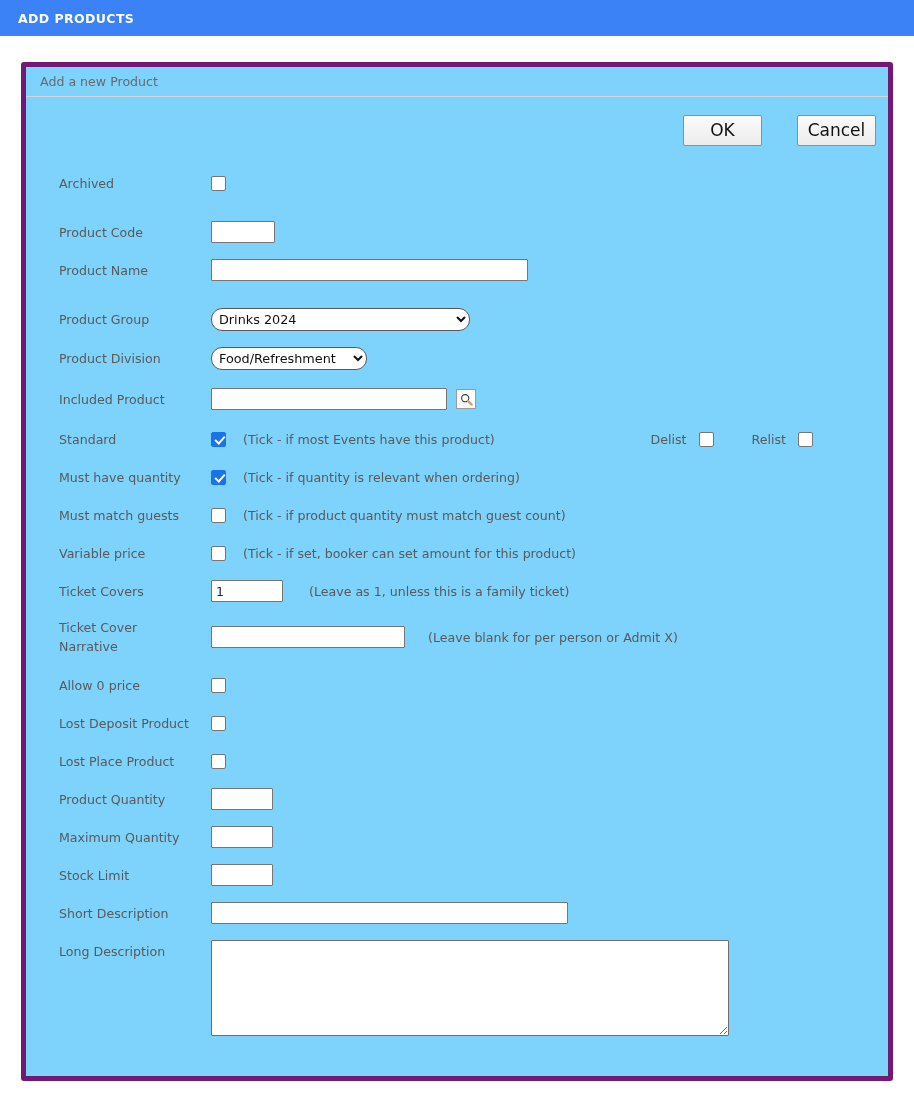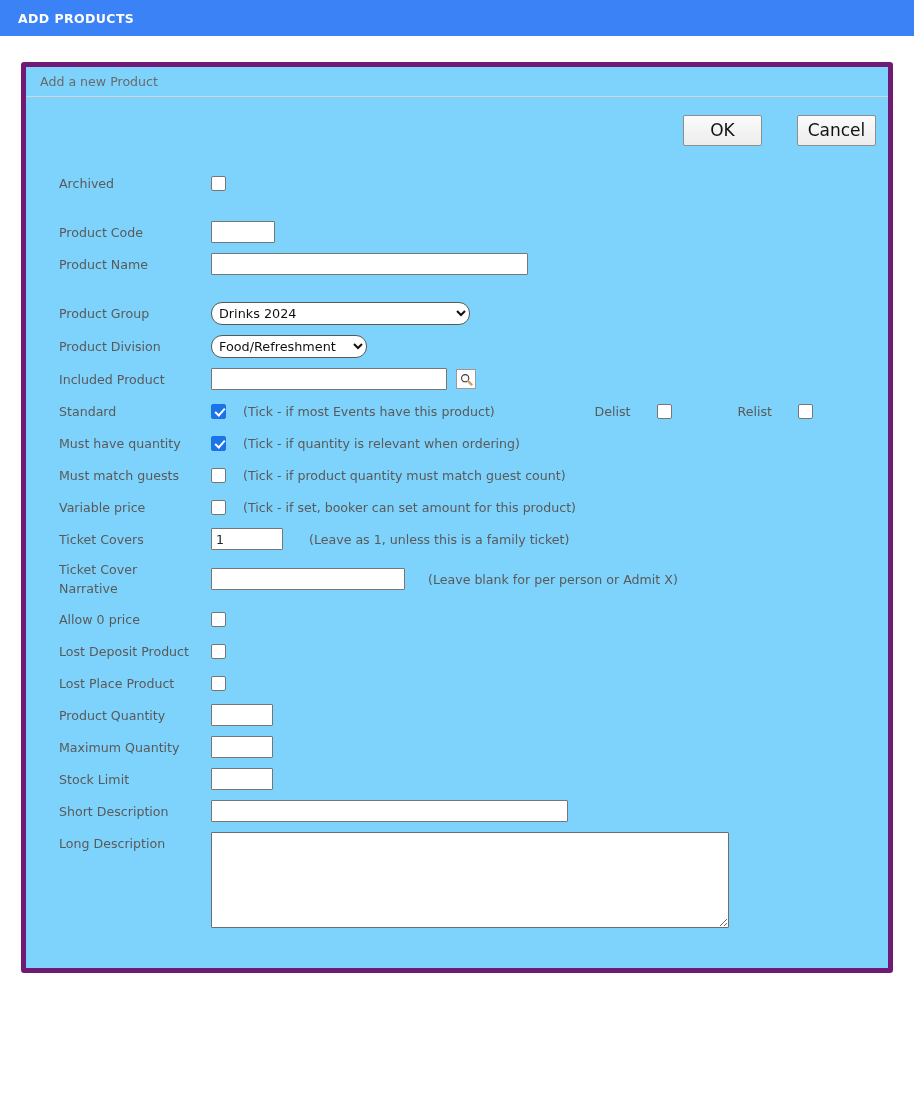--- a/index.html
+++ b/index.html
@@ -67,22 +67,22 @@
 
   
   .form { padding: 26px 0 0 0; }
   .row {
     display: flex;
     align-items: center;
     min-height: 22px;
     padding: 0 0 0 33px;
   }
   .row.gap-lg { margin-top: 27px; }
-  .row.gap-md { margin-top: 10px; }
-  .row.gap-sm { margin-top: 10px; }
+  .row.gap-md { margin-top: 18px; }
+  .row.gap-sm { margin-top: 16px; }
 
   .lbl {
     font-size: 12.6px;
     color: #5a5a5a;
     width: 152px;
     flex: 0 0 152px;
     line-height: 19px;
   }
   .lbl.two-line { line-height: 19px; }
 
@@ -180,21 +180,21 @@
     cursor: pointer;
     flex: 0 0 20px;
   }
 
   
   .side-opts {
     display: flex;
     align-items: center;
     margin-left: auto;
     padding-right: 75px;
-    gap: 24px;
+    gap: 10px;
   }
   .side-opts .side-lbl {
     font-size: 12.6px;
     color: #5a5a5a;
     margin-right: 2px;
   }
   .spacer-18 { width: 18px; }
 </style>
 </head>
 <body>

